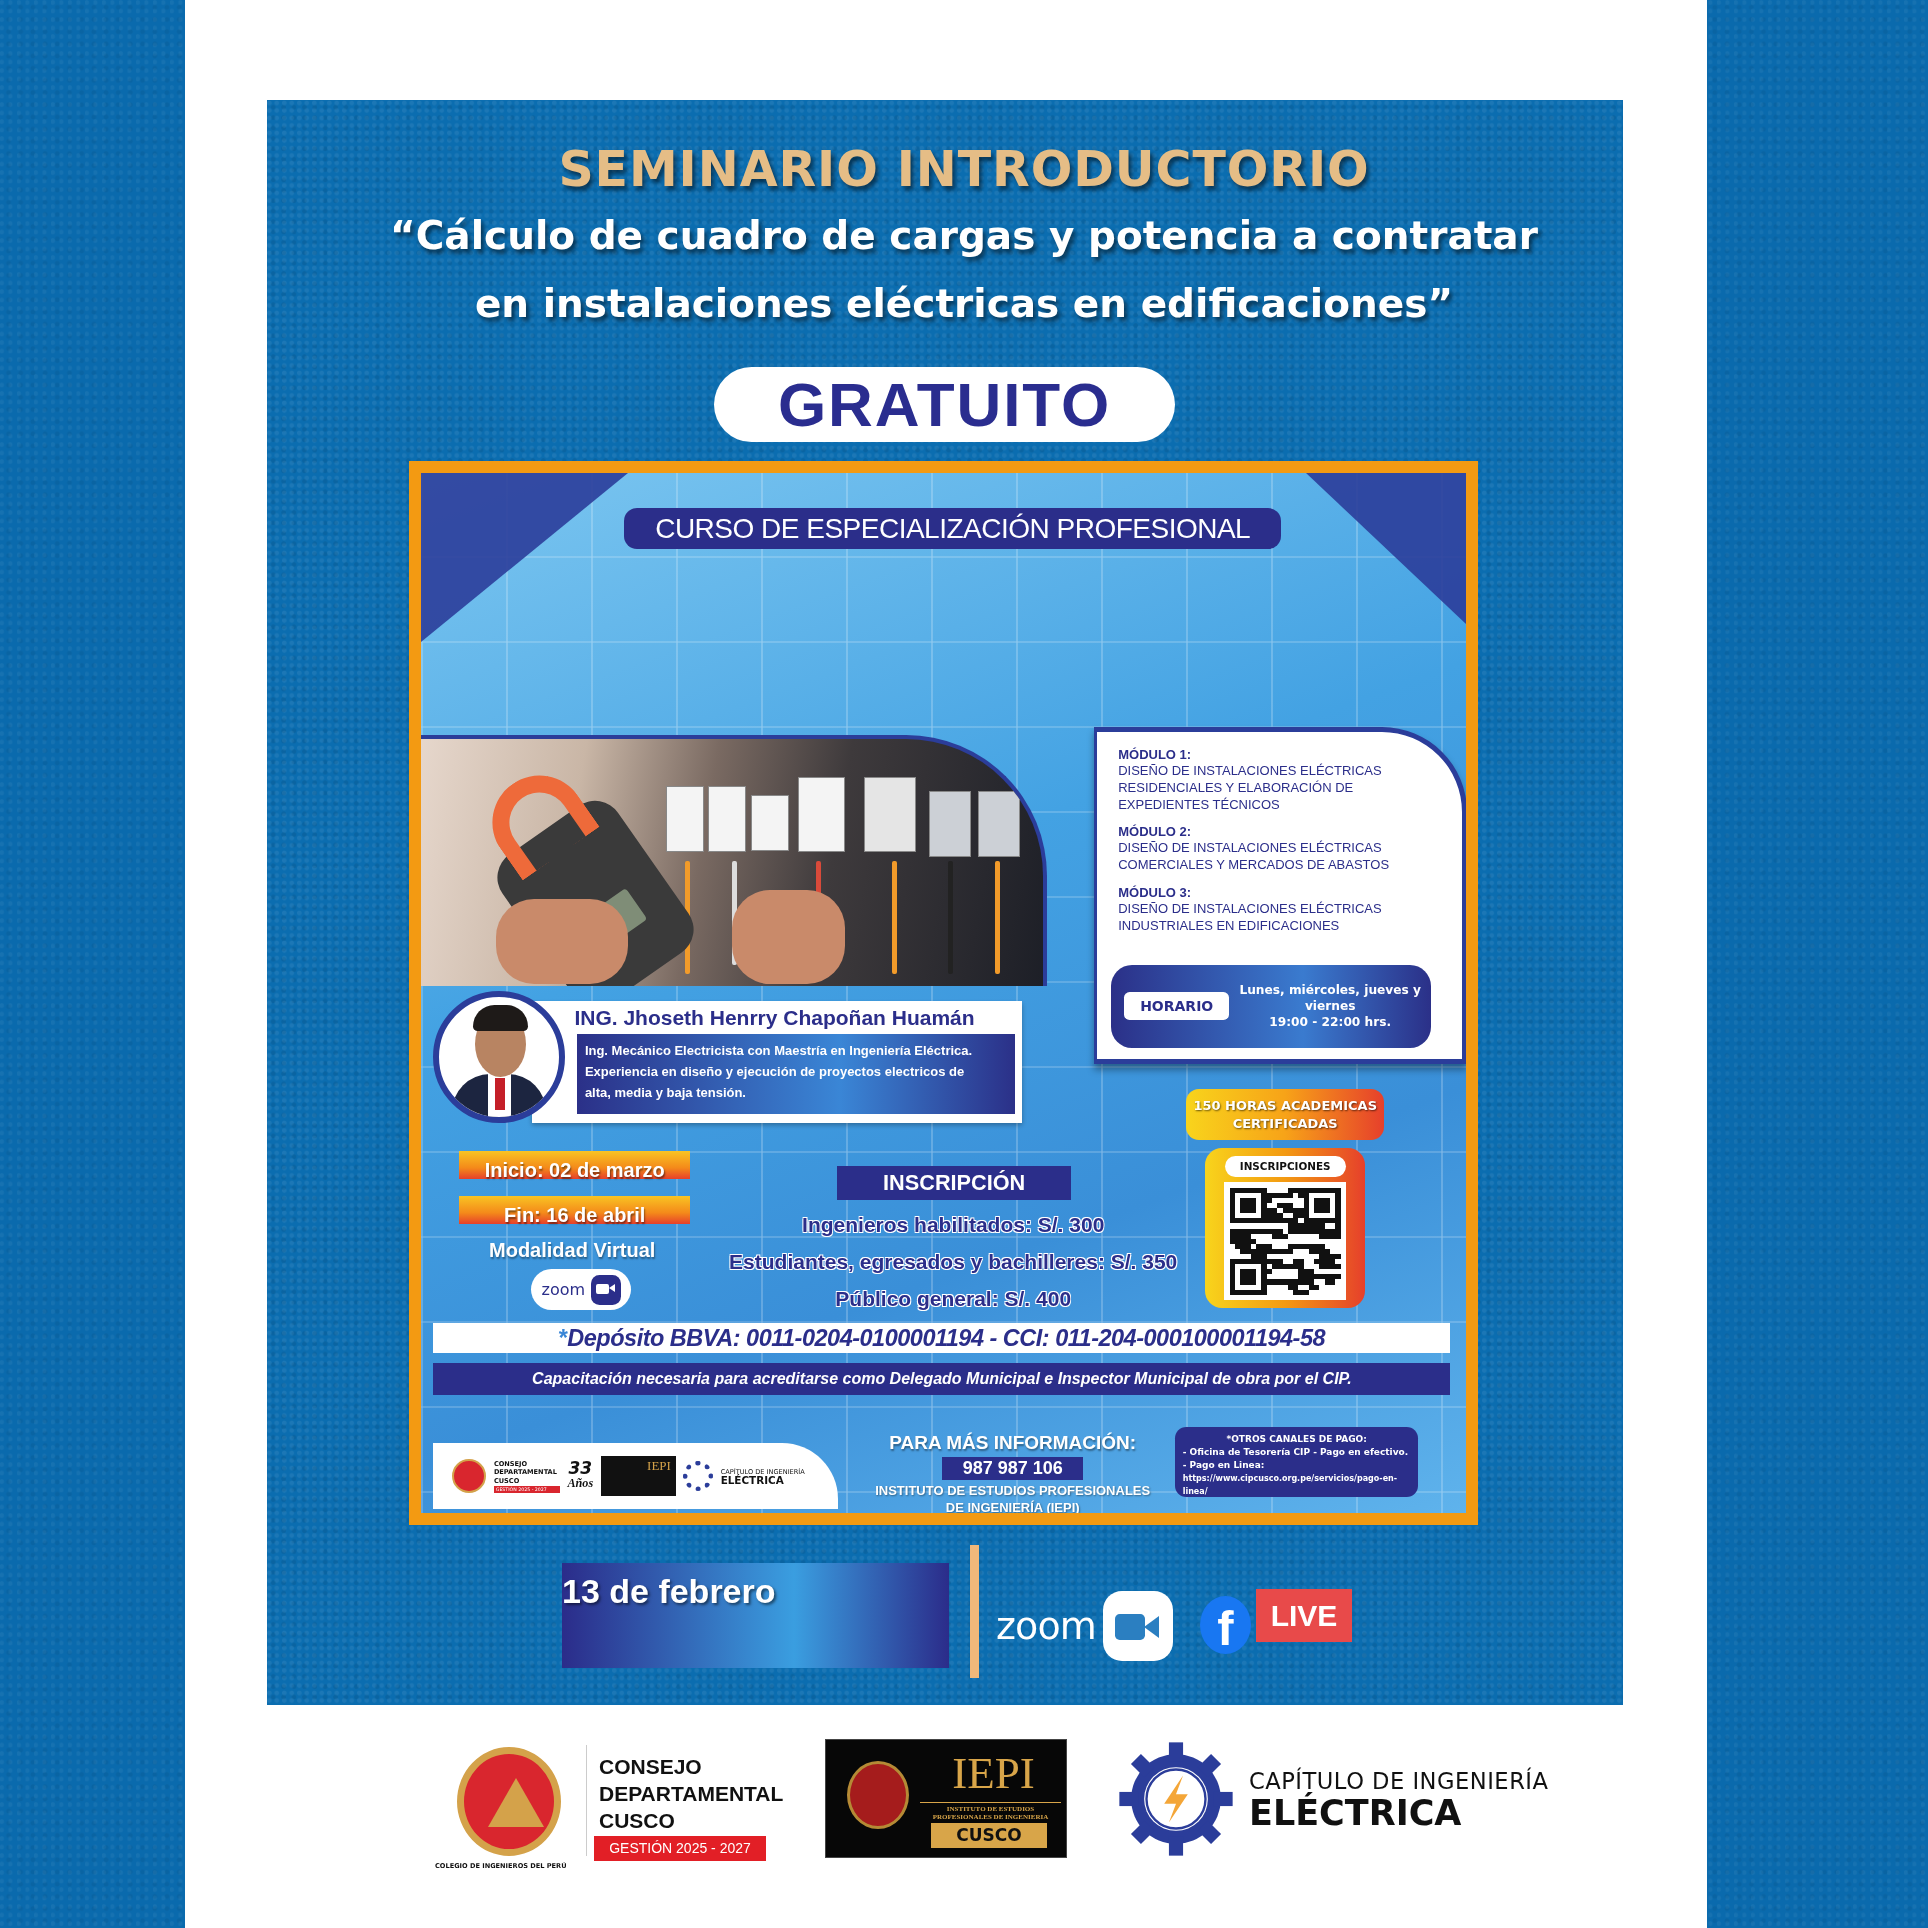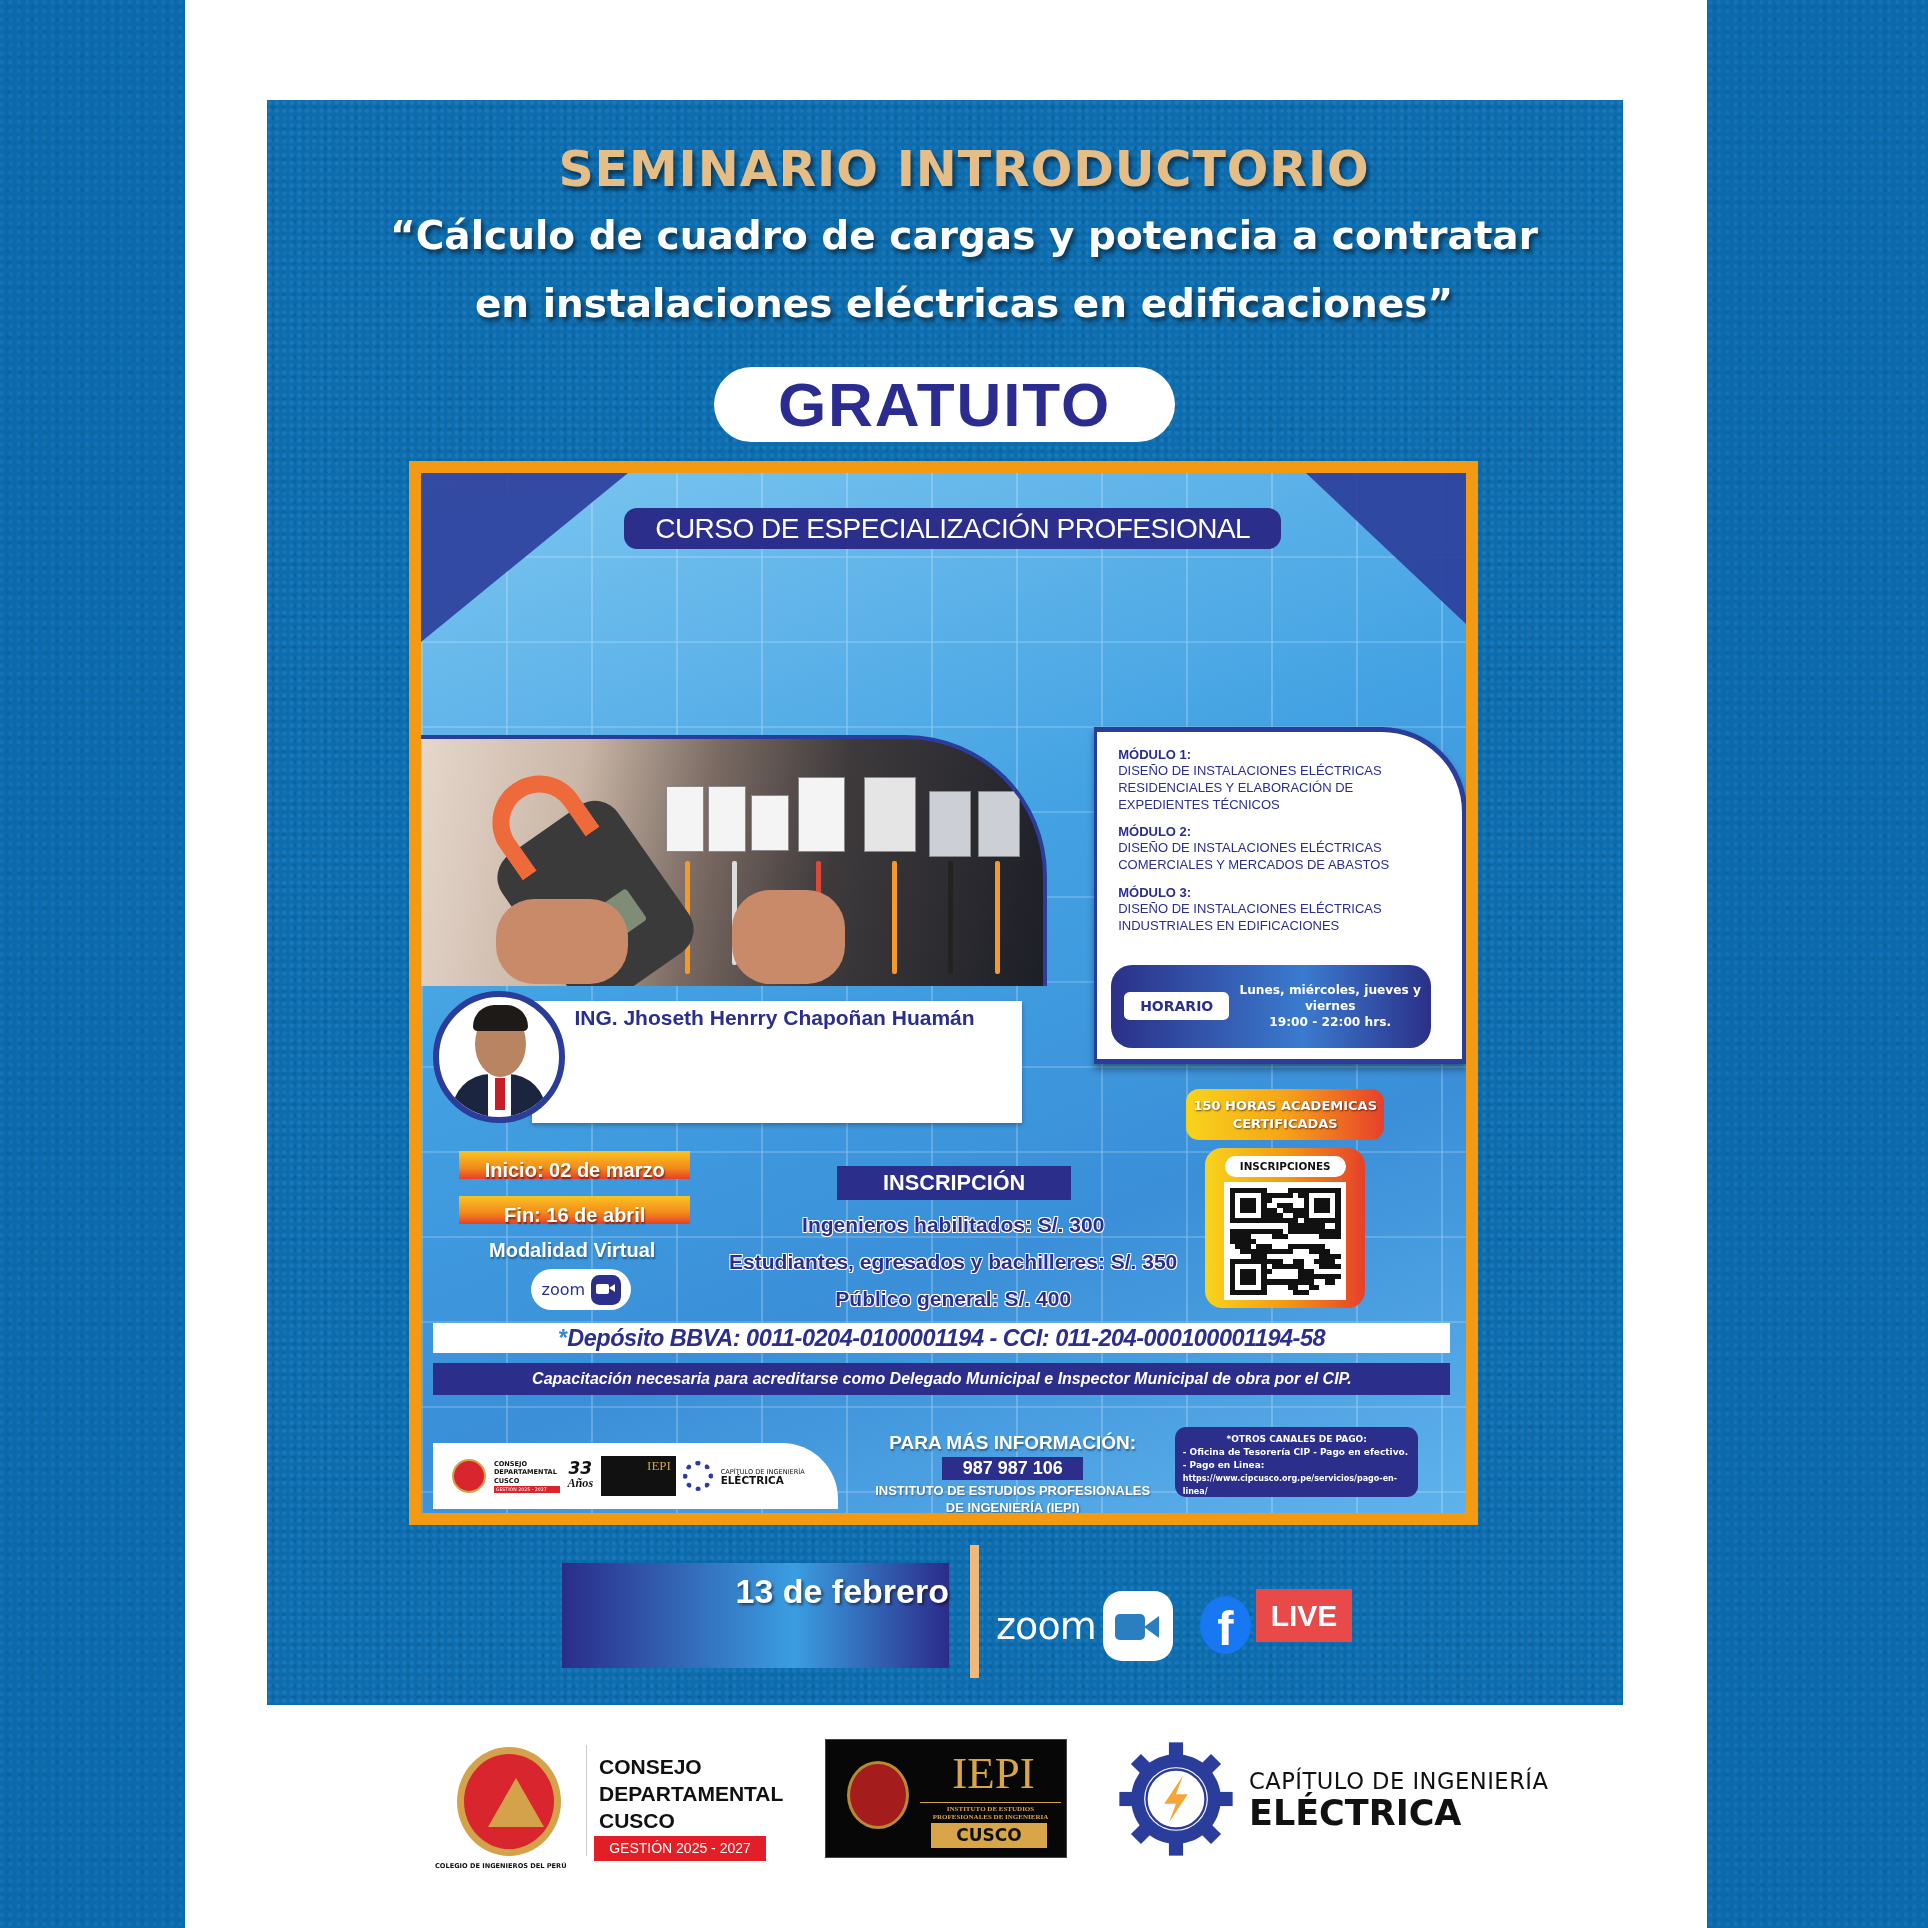--- a/index.html
+++ b/index.html
@@ -77,21 +77,21 @@
 .gear-mini{width:30px;height:30px;border-radius:50%;border:5.6px dotted #2b3d9a;position:relative}
 .cap-mini{font-size:6.6px;color:#111;line-height:8.5px}
 .cap-mini b{font-size:10.4px;display:block}
 .info{position:absolute;left:436px;top:959px;width:311px;text-align:center;color:#fff;font-weight:bold;font-family:"Liberation Sans",sans-serif}
 .info .h{font-size:19px;text-shadow:0.9px 1.9px 1.9px rgba(0,0,0,.4)}
 .info .ph{display:inline-block;margin:2.8px 0;width:141px;background:#2b2e8a;font-size:18px;line-height:22.6px}
 .info .inst{font-size:13px;line-height:17px;text-shadow:0.9px 0.9px 1.9px rgba(0,0,0,.4)}
 .otros{position:absolute;left:754px;top:954px;width:243px;height:70px;background:#2b2e8a;border-radius:11.3px;color:#fff;font-weight:bold;font-size:9px;line-height:13px;padding:5.6px 7.5px}
 .otros .h{text-align:center}
 
-.datebox{position:absolute;left:562px;top:1563px;width:387px;height:105px;background:linear-gradient(90deg,#2b2c8a,#3a9ee0 60%,#2b2c8a);text-align:right;color:#fff;font-weight:bold;font-size:34px;line-height:49px;padding-top:3.8px;text-shadow:1.9px 1.9px 2.8px rgba(0,0,0,.5);font-family:"Liberation Sans",sans-serif}
+.datebox{position:absolute;left:562px;top:1563px;width:387px;height:105px;background:linear-gradient(90deg,#2b2c8a,#3a9ee0 60%,#2b2c8a);text-align:left;color:#fff;font-weight:bold;font-size:34px;line-height:49px;padding-top:3.8px;text-shadow:1.9px 1.9px 2.8px rgba(0,0,0,.5);font-family:"Liberation Sans",sans-serif}
 .vsep{position:absolute;left:970px;top:1545px;width:8.5px;height:133px;background:#f1b87a}
 .zoombig{position:absolute;left:996px;top:1591px;display:flex;align-items:center;gap:7.5px}
 .zoombig b{color:#fff;font-size:38px;font-weight:normal;letter-spacing:-0.9px}
 .zoomicon{width:70px;height:70px;background:#fff;border-radius:19px;position:relative}
 .zoomicon:before{content:"";position:absolute;left:11.3px;top:22.6px;width:30px;height:26px;background:#2b7fc1;border-radius:4.7px}
 .zoomicon:after{content:"";position:absolute;left:41px;top:24.5px;border-top:11.3px solid transparent;border-bottom:11.3px solid transparent;border-right:15px solid #2b7fc1}
 .fb{position:absolute;left:1200px;top:1596px;width:51px;height:58px;background:#1877f2;border-radius:50%;color:#fff;font-weight:bold;font-size:49px;text-align:center;line-height:64px;font-family:"Liberation Sans",sans-serif}
 .live{position:absolute;left:1256px;top:1589px;width:56px;height:53px;background:#e84a4a;color:#fff;font-size:30px;font-weight:bold;text-align:center;line-height:53px;font-family:"Liberation Sans",sans-serif;width:96px}
 
 .cip{position:absolute;left:457px;top:1747px;width:104px;height:109px;border-radius:50%;background:#d9262e;border:7.5px solid #d4a24a}
@@ -622,20 +622,25 @@
   <div class="instr">
     <div class="instr-card"></div>
     <div class="instr-circle">
       <div class="suit"></div>
           <div class="shirt"></div>
           <div class="tie"></div>
           <div class="face"></div>
           <div class="hair"></div>
     </div>
     <div class="instr-name">ING. Jhoseth Henrry Chapoñan Huamán</div>
+    <div class="instr-desc">
+      <div>Ing. Mecánico Electricista con Maestría en Ingeniería Eléctrica.</div>
+      <div>Experiencia en diseño y ejecución de proyectos electricos de</div>
+      <div>alta, media y baja tensión.</div>
+    </div>
   </div>
 
   <div class="pill-o" style="left:38px;top:678px;width:231px">Inicio: 02 de marzo</div>
   <div class="pill-o" style="left:38px;top:723px;width:231px">Fin: 16 de abril</div>
   <div class="modal">Modalidad Virtual</div>
   <div class="zoomsm">
         <b>zoom</b>
         <span class="cam"></span>
       </div>
 

